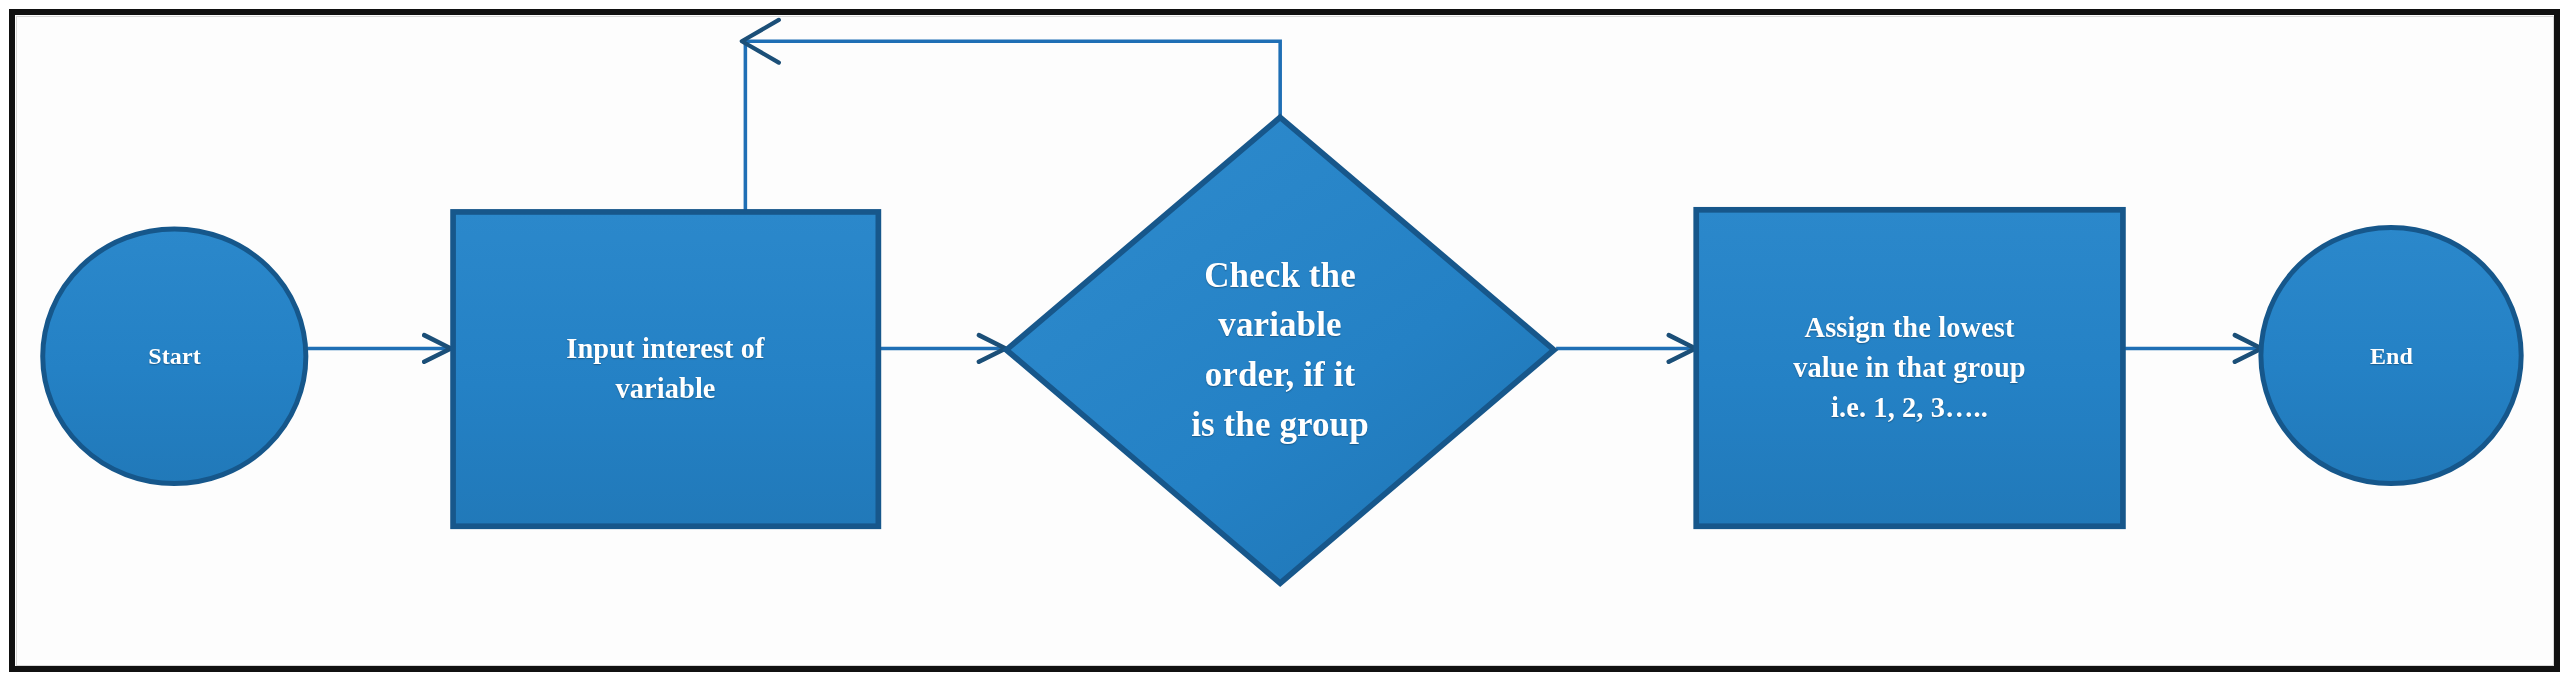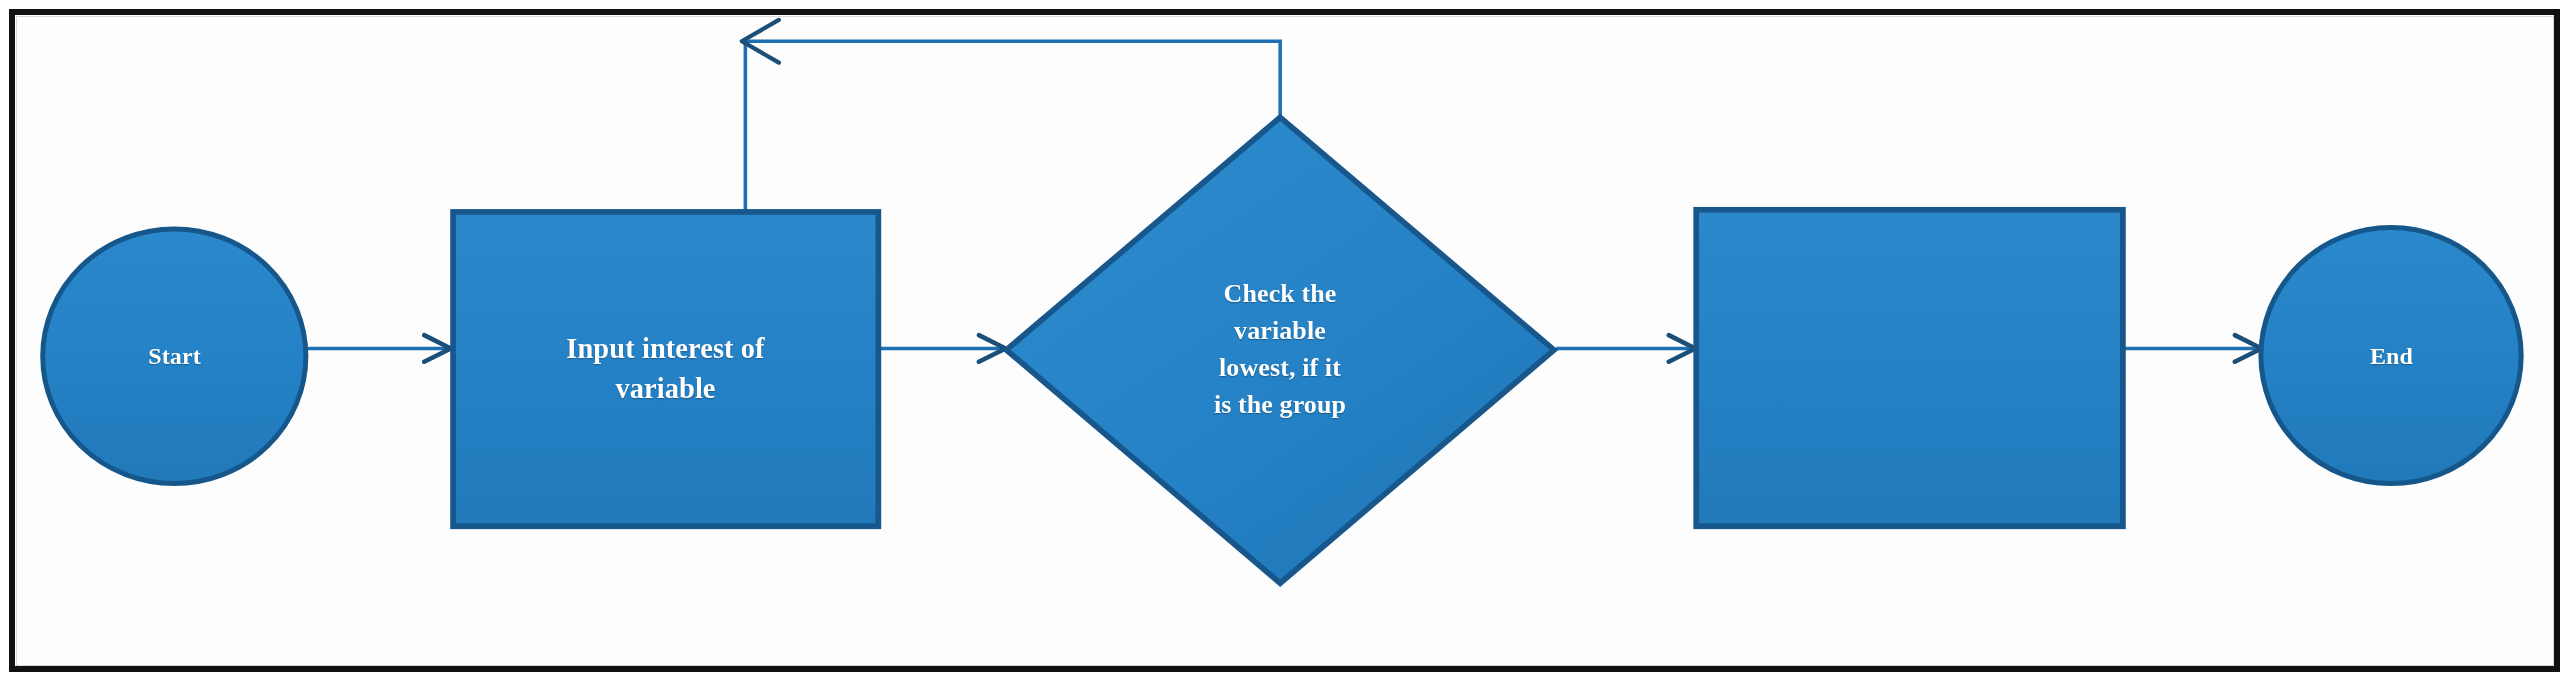--- a/index.html
+++ b/index.html
@@ -57,21 +57,21 @@
     text-align: center;
     font-family: "Liberation Serif", "DejaVu Serif", serif;
     font-weight: 700;
     text-shadow: 0 0.7px 1.4px rgba(0,0,0,0.30);
     pointer-events: none;
     line-height: 1.42;
     letter-spacing: 0.1px;
   }
   .label-terminator { font-size: 24px; font-weight: 700; }
   .label-process    { font-size: 28.4px; font-weight: 700; }
-  .label-decision   { font-size: 26px; font-weight: 700; }
+  .label-decision   { font-size: 35px; font-weight: 700; }
   .label-line { display: block; white-space: nowrap; }
 </style>
 </head>
 <body>
 
 <div id="canvas">
 
   <div id="frame"></div>
   <div id="frame-inner"></div>
 
@@ -126,23 +126,28 @@
   </div>
 
   <div class="node-label label-process" style="left:453px; top:212px; width:425px; height:314px;">
     <span class="label-line">Input  interest of</span>
     <span class="label-line">variable</span>
   </div>
 
   <div class="node-label label-decision" style="left:1095px; top:117px; width:370px; height:466px;">
     <span class="label-line">Check the</span>
     <span class="label-line">variable</span>
-    <span class="label-line">lowest, if it</span>
+    <span class="label-line">order, if it</span>
     <span class="label-line">is the group</span>
   </div>
 
+  <div class="node-label label-process" style="left:1696px; top:210px; width:427px; height:316px;">
+    <span class="label-line">Assign the lowest</span>
+    <span class="label-line">value in that group</span>
+    <span class="label-line">i.e. 1, 2, 3…..</span>
+  </div>
 
   <div class="node-label label-terminator" style="left:2262px; top:228px; width:259px; height:256px;align-items:center;">
     <span class="label-line">End</span>
   </div>
 
 </div>
 
 
 </body></html>

